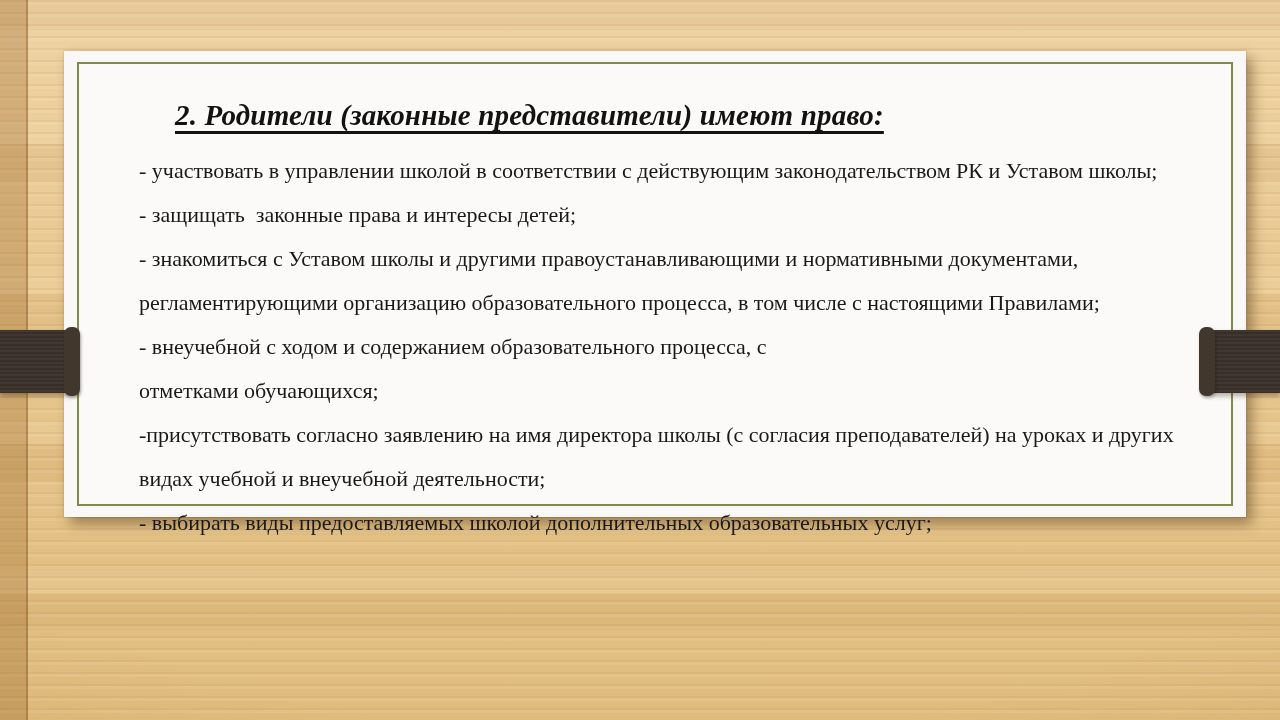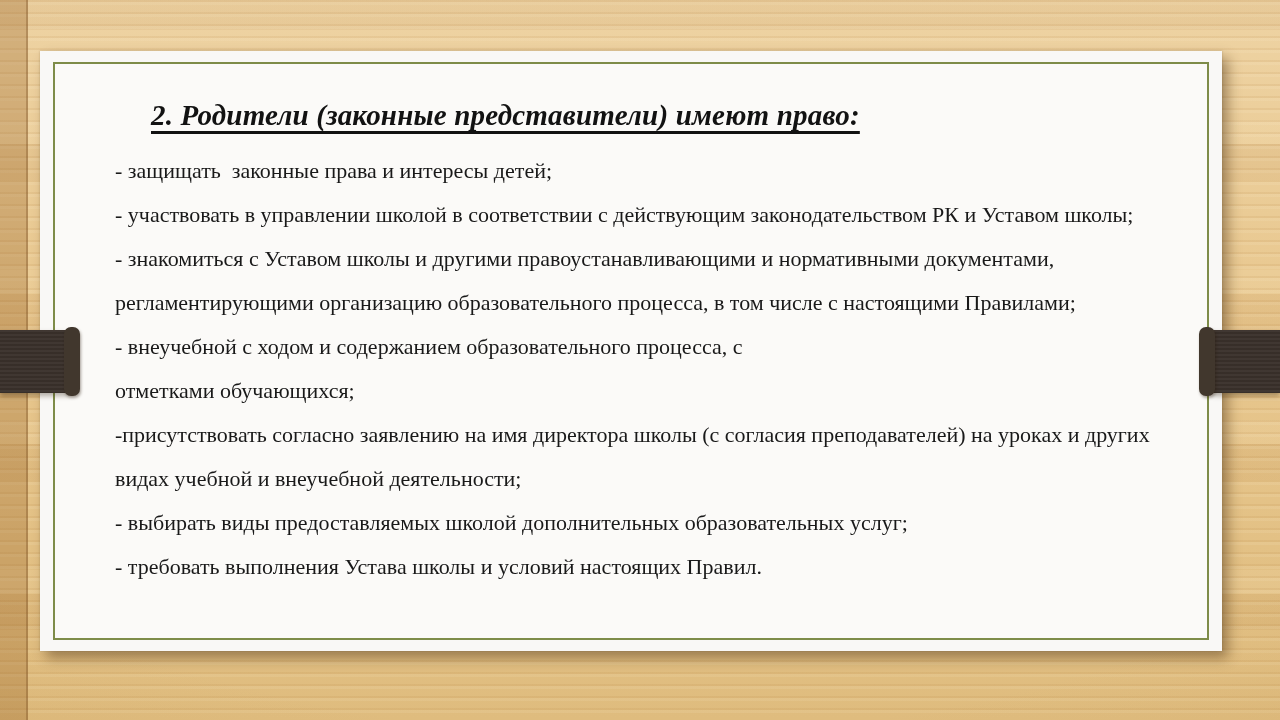--- a/index.html
+++ b/index.html
@@ -25,21 +25,21 @@
       linear-gradient(180deg, #eed3a3 0%, #e8c78e 45%, #dfbc7e 100%);
   }
   .wood-strip-left {
     position: absolute; left: 0; top: 0; width: 26px; height: 720px;
     background: rgba(150,96,38,0.30);
     border-right: 2px solid rgba(110,66,22,0.30);
   }
 
   
   .card {
-    position: absolute; left: 40px; top: 51px; width: 1182px; height: 600px;
+    position: absolute; left: 64px; top: 51px; width: 1182px; height: 466px;
     background: #f9f8f6;
     box-shadow: 6px 7px 12px rgba(70,45,15,0.45), 0 0 2px rgba(120,90,50,0.35);
   }
   .card-border {
     position: absolute; left: 13px; top: 11px; right: 13px; bottom: 11px;
     border: 2px solid #7e8c49;
     background: #fbfaf8;
   }
 
   .slide-title {
@@ -77,28 +77,27 @@
 
 <div class="stage">
   <div class="wood-strip-left"></div>
 
   <div class="card">
     <div class="card-border"></div>
 
     <h1 class="slide-title" style="margin:0;"><span>2. Родители (законные представители) имеют право:</span></h1>
 
     <div class="body-text">
+      <p>- участвовать в управлении школой в соответствии с действующим законодательством РК и Уставом школы;</p>
       <p>- защищать  законные права и интересы детей;</p>
-      <p>- участвовать в управлении школой в соответствии с действующим законодательством РК и Уставом школы;</p>
       <p>- знакомиться с Уставом школы и другими правоустанавливающими и нормативными документами, регламентирующими организацию образовательного процесса, в том числе с настоящими Правилами;</p>
       <p>- внеучебной с ходом и содержанием образовательного процесса, с
 отметками обучающихся;</p>
       <p>-присутствовать согласно заявлению на имя директора школы (с согласия преподавателей) на уроках и других видах учебной и внеучебной деятельности;</p>
       <p>- выбирать виды предоставляемых школой дополнительных образовательных услуг;</p>
-      <p>- требовать выполнения Устава школы и условий настоящих Правил.</p>
     </div>
   </div>
 
   <div class="ribbon ribbon-left"></div>
   <div class="ribbon-cap ribbon-cap-left"></div>
   <div class="ribbon ribbon-right"></div>
   <div class="ribbon-cap ribbon-cap-right"></div>
 </div>
 
 </body></html>

